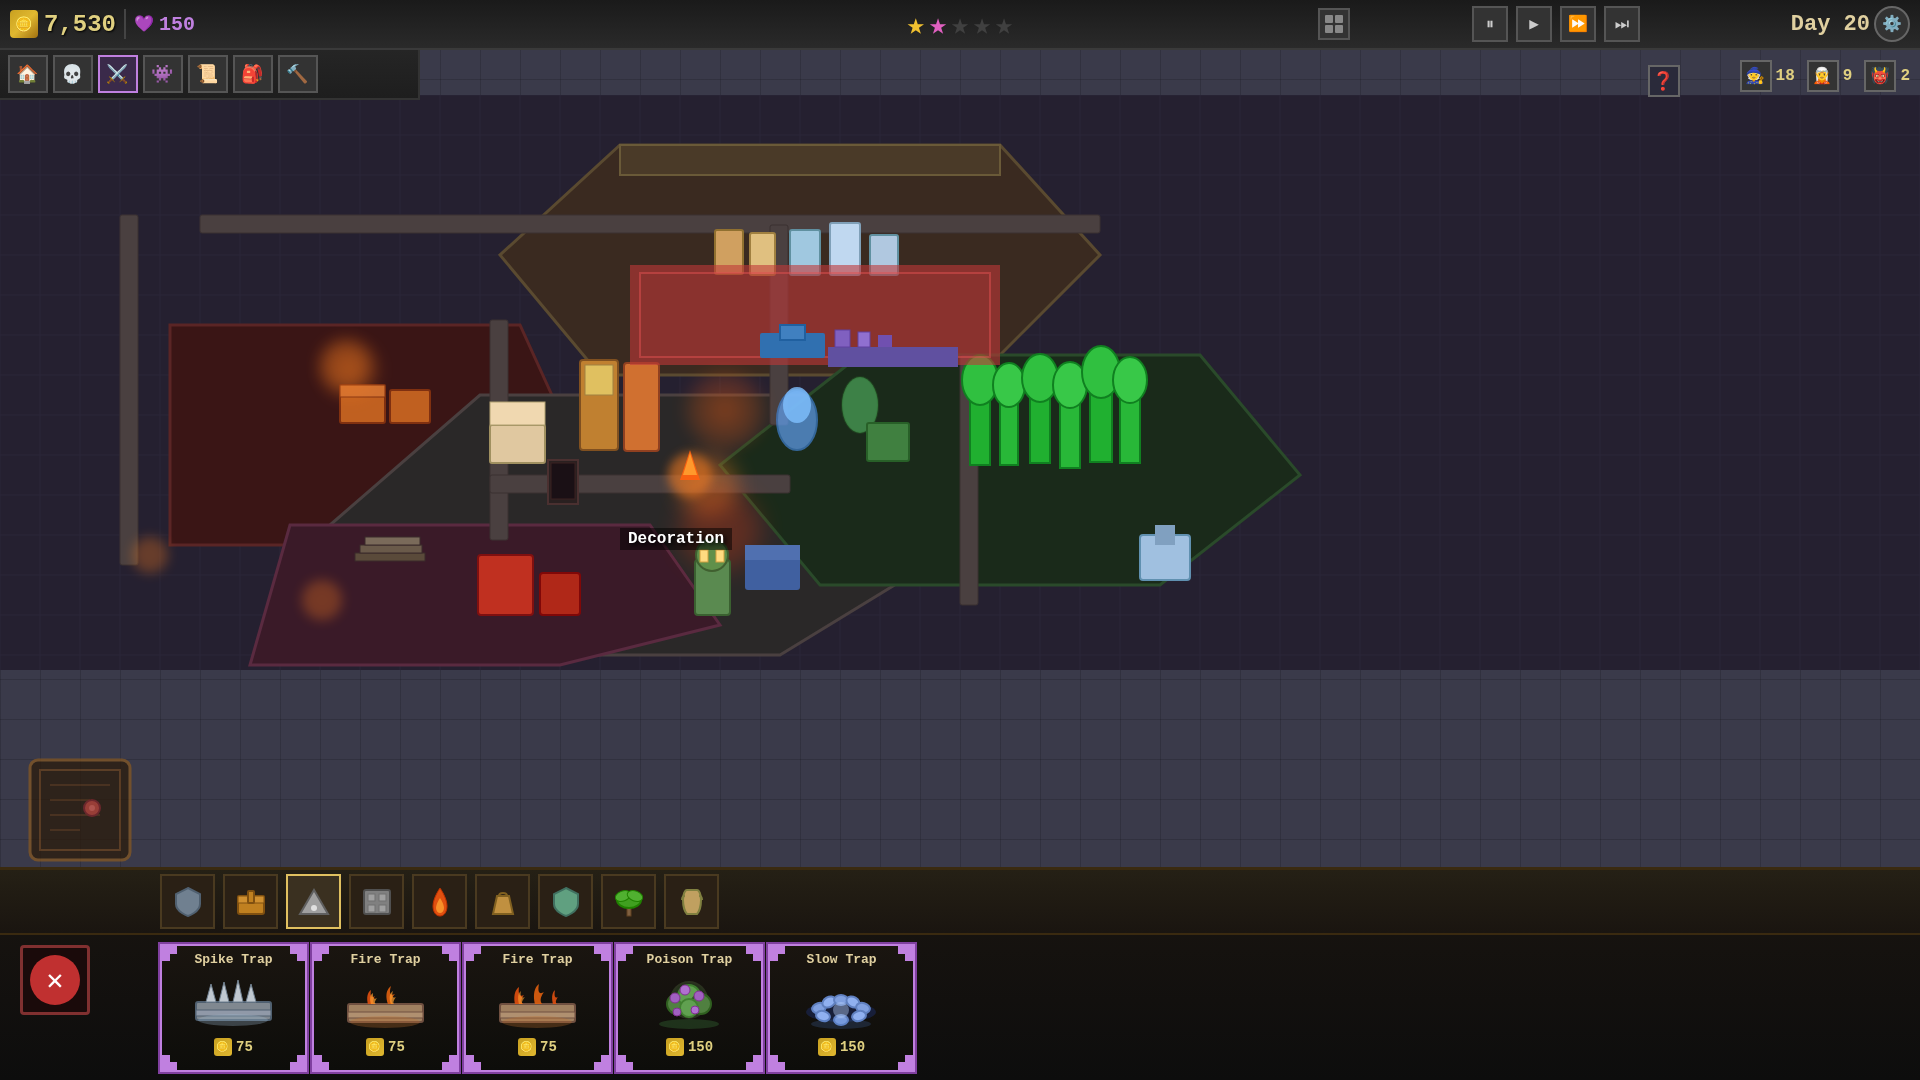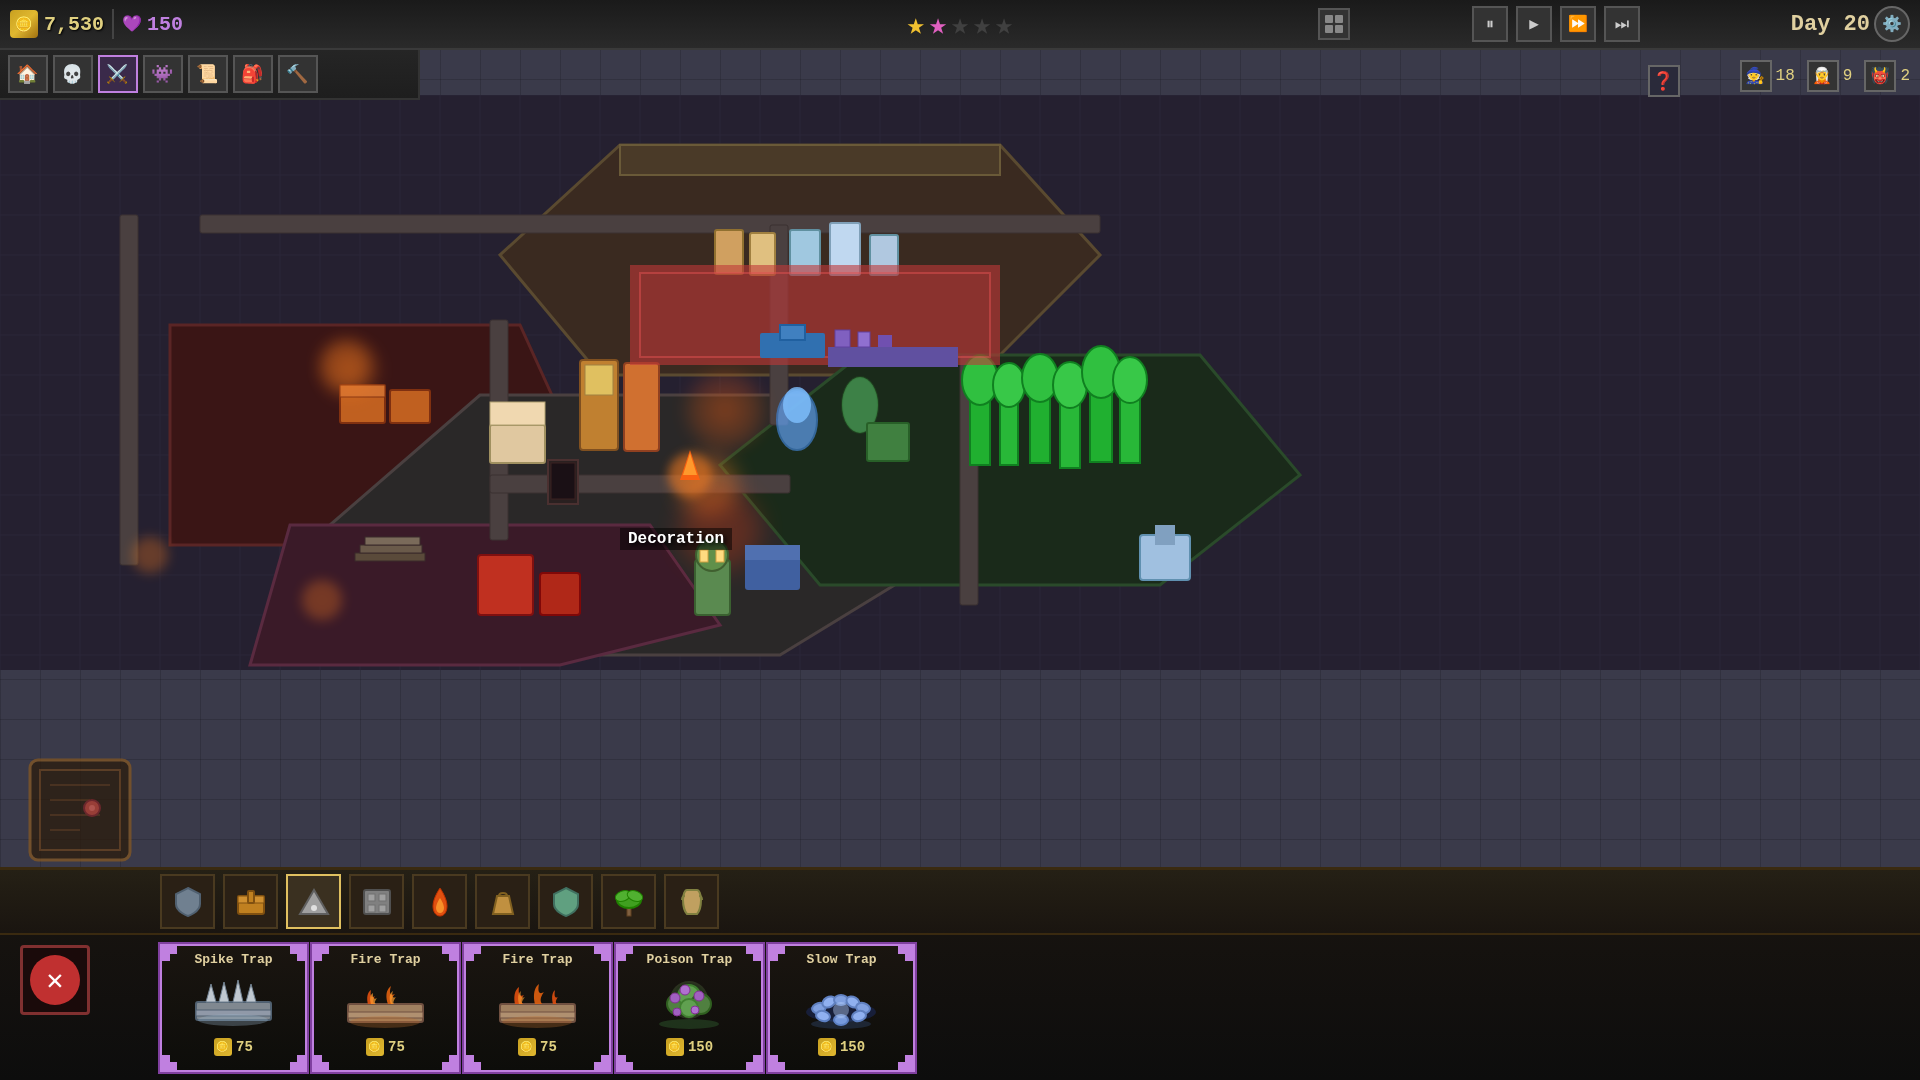--- a/index.html
+++ b/index.html
@@ -55,21 +55,21 @@
     .gold-icon {
       width: 28px; height: 28px;
       background: linear-gradient(135deg, #c8a020 0%, #e0b830 50%, #a07010 100%);
       border-radius: 4px;
       display: flex; align-items: center; justify-content: center;
       font-size: 14px;
     }
 
     .gold-amount {
       color: #e0d080;
-      font-size: 20px;
+      font-size: 24px;
       font-weight: bold;
       text-shadow: 1px 1px 2px #000;
     }
 
     .separator {
       width: 2px; height: 30px;
       background: #444;
       margin: 0 8px;
     }
 
@@ -209,21 +209,21 @@
       width: 32px; height: 32px;
       background: #333;
       border: 2px solid #666;
       display: flex; align-items: center; justify-content: center;
       font-size: 16px;
     }
 
     .unit-count {
       color: #e0d080;
       font-size: 16px;
-      font-weight: normal;
+      font-weight: bold;
     }
 
     
     .question-icon {
       position: absolute;
       top: 65px; right: 240px;
       width: 32px; height: 32px;
       background: #2a2a3a;
       border: 2px solid #666;
       display: flex; align-items: center; justify-content: center;

